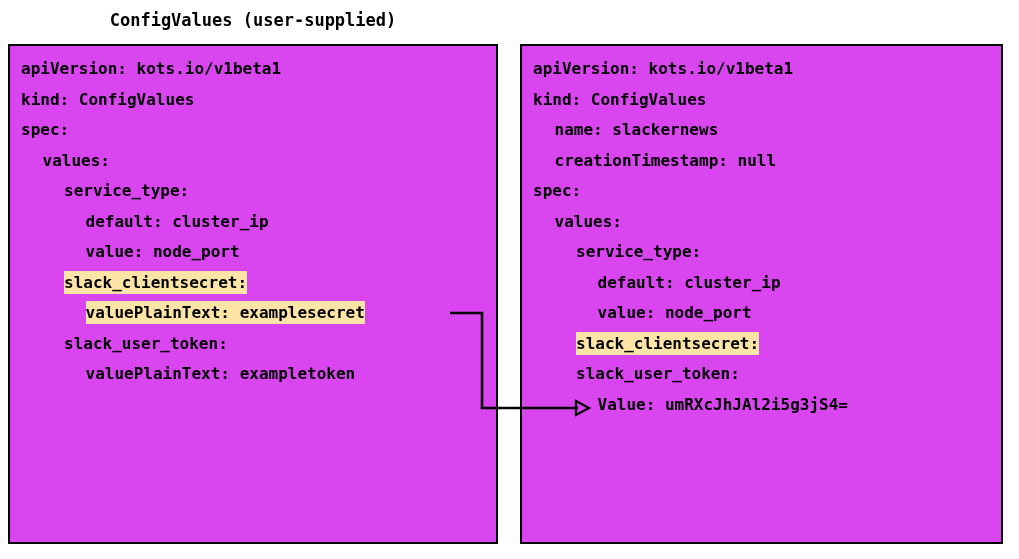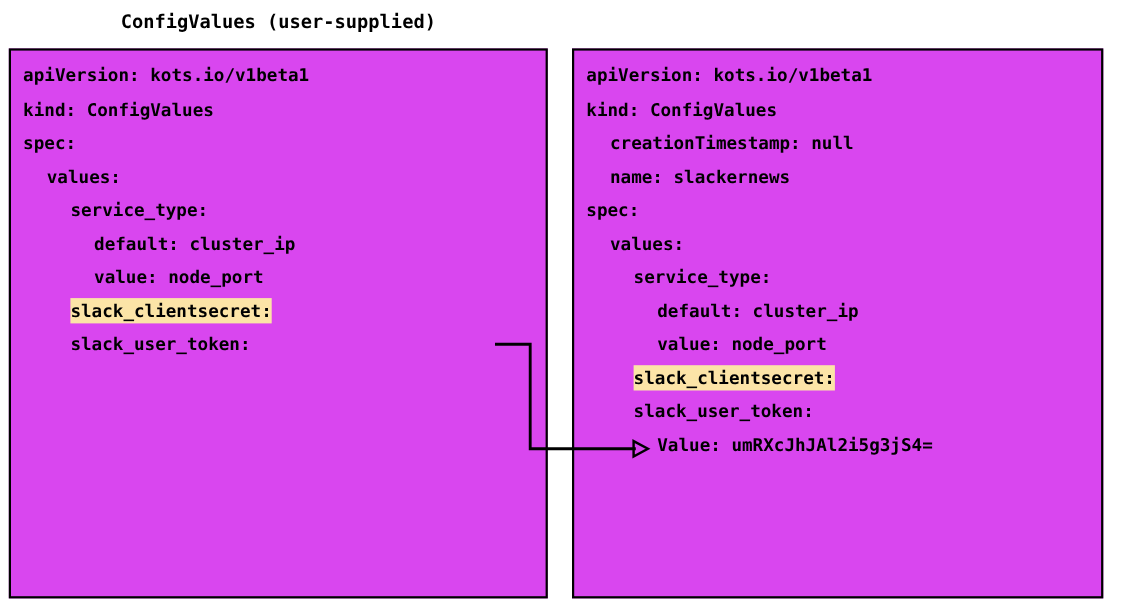--- a/index.html
+++ b/index.html
@@ -102,30 +102,32 @@
   <div class="code-panel" id="panel-left">
     <div class="code-lines" id="lines-left">
         <div class="code-line" style="padding-left: 0px;"><span class="seg">apiVersion: kots.io/v1beta1</span></div>
         <div class="code-line" style="padding-left: 0px;"><span class="seg">kind: ConfigValues</span></div>
         <div class="code-line" style="padding-left: 0px;"><span class="seg">spec:</span></div>
         <div class="code-line" style="padding-left: 21.5px;"><span class="seg">values:</span></div>
         <div class="code-line" style="padding-left: 43px;"><span class="seg">service_type:</span></div>
         <div class="code-line" style="padding-left: 64.5px;"><span class="seg">default: cluster_ip</span></div>
         <div class="code-line" style="padding-left: 64.5px;"><span class="seg">value: node_port</span></div>
         <div class="code-line" style="padding-left: 43px;"><span class="seg hl">slack_clientsecret:</span></div>
+        <div class="code-line" style="padding-left: 64.5px;"><span class="seg hl">valuePlainText: examplesecret</span></div>
         <div class="code-line" style="padding-left: 43px;"><span class="seg">slack_user_token:</span></div>
+        <div class="code-line" style="padding-left: 64.5px;"><span class="seg">valuePlainText: exampletoken</span></div>
       </div>
   </div>
 
   <div class="code-panel" id="panel-right">
     <div class="code-lines" id="lines-right">
         <div class="code-line" style="padding-left: 0px;"><span class="seg">apiVersion: kots.io/v1beta1</span></div>
         <div class="code-line" style="padding-left: 0px;"><span class="seg">kind: ConfigValues</span></div>
+        <div class="code-line" style="padding-left: 21.5px;"><span class="seg">name: slackernews</span></div>
         <div class="code-line" style="padding-left: 21.5px;"><span class="seg">creationTimestamp: null</span></div>
-        <div class="code-line" style="padding-left: 21.5px;"><span class="seg">name: slackernews</span></div>
         <div class="code-line" style="padding-left: 0px;"><span class="seg">spec:</span></div>
         <div class="code-line" style="padding-left: 21.5px;"><span class="seg">values:</span></div>
         <div class="code-line" style="padding-left: 43px;"><span class="seg">service_type:</span></div>
         <div class="code-line" style="padding-left: 64.5px;"><span class="seg">default: cluster_ip</span></div>
         <div class="code-line" style="padding-left: 64.5px;"><span class="seg">value: node_port</span></div>
         <div class="code-line" style="padding-left: 43px;"><span class="seg hl">slack_clientsecret:</span></div>
         <div class="code-line" style="padding-left: 43px;"><span class="seg">slack_user_token:</span></div>
         <div class="code-line" style="padding-left: 64.5px;"><span class="seg">Value: umRXcJhJAl2i5g3jS4=</span></div>
       </div>
   </div>

